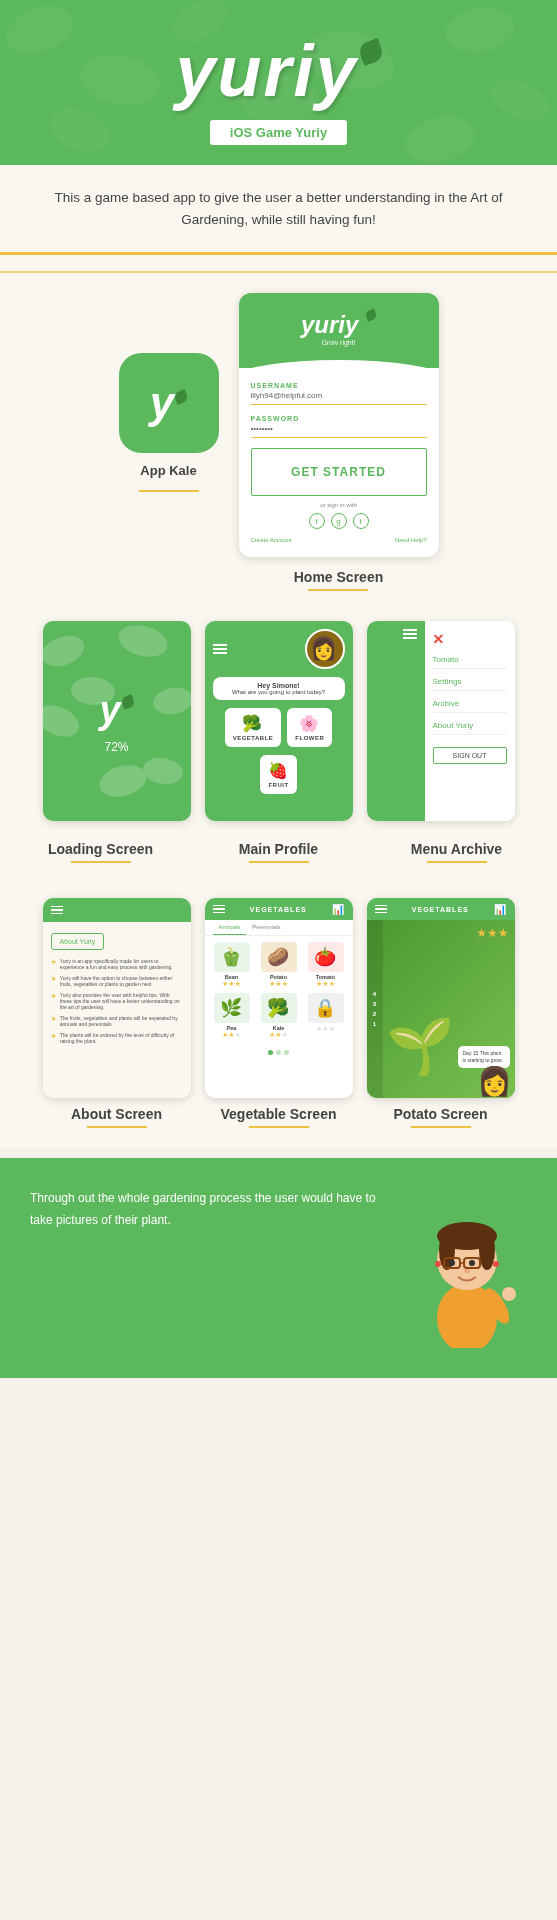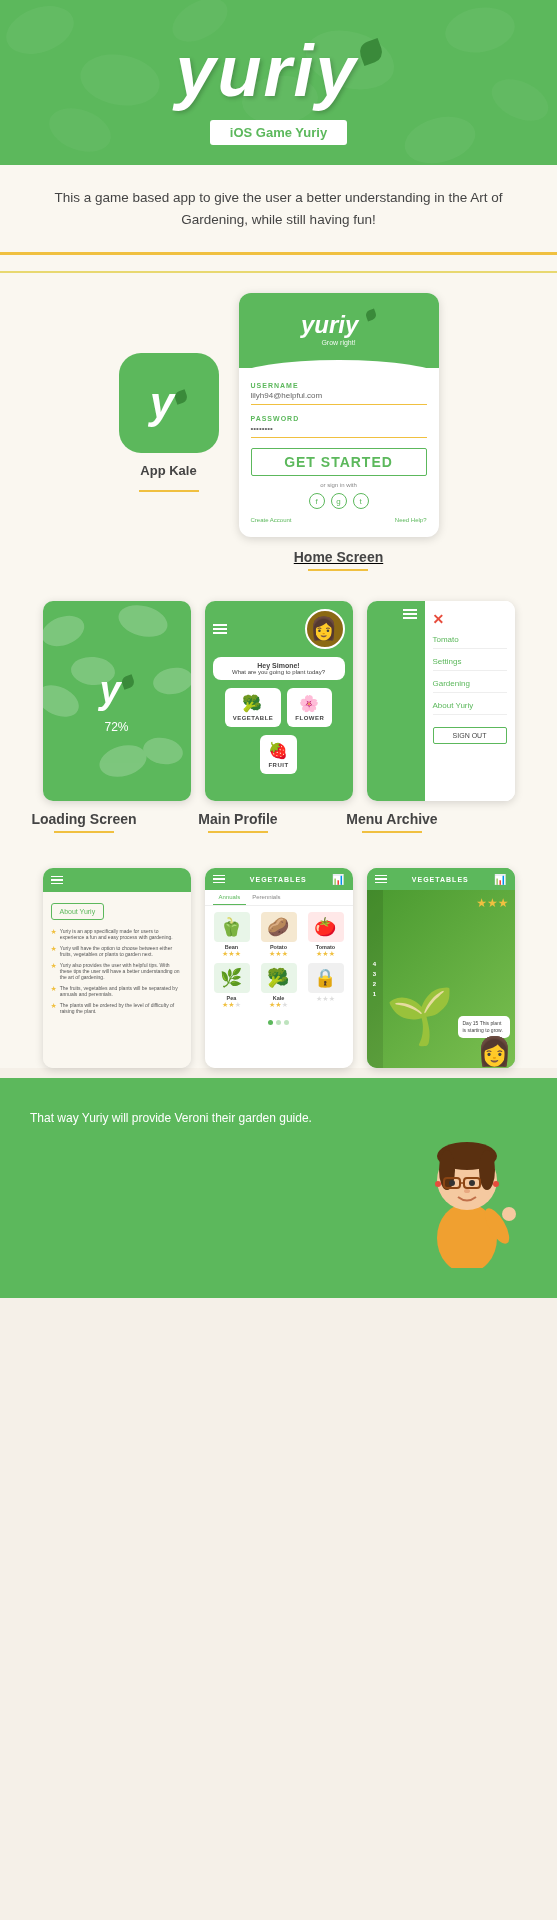--- a/index.html
+++ b/index.html
@@ -109,23 +109,23 @@
       font-size: 8px;
       color: #666;
       border-bottom: 1.5px solid #f0c040;
       padding-bottom: 4px;
       margin-bottom: 10px;
     }
     .get-started-btn {
       background: transparent;
       border: 1.5px solid #5cb85c;
       color: #5cb85c;
-      font-size: 14px;
+      font-size: 12px;
       font-weight: bold;
-      padding: 5px 0;
+      padding: 16px 0;
       text-align: center;
       width: 100%;
       letter-spacing: 1px;
       border-radius: 2px;
       margin-bottom: 6px;
     }
     .or-sign-in {
       text-align: center;
       font-size: 6px;
       color: #888;
@@ -152,21 +152,20 @@
       display: flex;
       justify-content: space-between;
     }
     .home-footer span {
       font-size: 6px;
       color: #5cb85c;
     }
     .home-screen-label-wrap {
       text-align: center;
       padding: 12px 0 20px;
-      text-decoration: underline;
     }
     .screen-label {
       font-size: 14px;
       color: #444;
       font-weight: bold;
     }
     .screen-underline {
       width: 60px;
       height: 2px;
       background: #f0c040;
@@ -322,22 +321,23 @@
       color: #444;
       text-align: center;
       border-radius: 2px;
       margin-top: 4px;
     }
 
     
     .labels-row {
       background: #faf7f0;
       display: flex;
-      gap: 6px;
-      padding: 10px 10px 25px;
+      justify-content: center;
+      gap: 30px;
+      padding: 20px 10px 25px;
     }
     .label-item {
       width: 148px;
       text-align: center;
     }
 
     
     .screens-row2 {
       background: #faf7f0;
       padding: 10px 10px 0;
@@ -693,21 +693,21 @@
                 <span style="display:block;width:14px;height:2px;background:white;"></span>
                 <span style="display:block;width:14px;height:2px;background:white;"></span>
                 <span style="display:block;width:14px;height:2px;background:white;"></span>
               </div>
             </div>
           </div>
           <div class="menu-panel">
             <div class="menu-x">✕</div>
             <div class="menu-item-text">Tomato</div>
             <div class="menu-item-text">Settings</div>
-            <div class="menu-item-text">Gardening</div>
+            <div class="menu-item-text">Archive</div>
             <div class="menu-item-text">About Yuriy</div>
             <div class="menu-signout">SIGN OUT</div>
           </div>
         </div>
       </div>
     </div>
   </div>
 
   <div class="labels-row">
     <div class="label-item">
@@ -851,25 +851,39 @@
               <div>Day 15 This plant is starting to grow.</div>
             </div>
 
             <div style="position:absolute;bottom:0;right:2px;font-size:28px;">👩</div>
           </div>
         </div>
       </div>
     </div>
   </div>
 
+  <div class="labels-row2">
+    <div class="label-item">
+      <div class="screen-label">About Screen</div>
+      <div class="screen-underline"></div>
+    </div>
+    <div class="label-item">
+      <div class="screen-label">Vegetable Screen</div>
+      <div class="screen-underline"></div>
+    </div>
+    <div class="label-item">
+      <div class="screen-label">Potato Screen</div>
+      <div class="screen-underline"></div>
+    </div>
+  </div>
 </div>
 
 <div class="footer">
   <div class="footer-text">
-    <div style="margin-bottom:6px;">That way Yuriy will provide Veroni their garden guide.</div>
+    <div style="margin-bottom:6px;">Through out the whole gardening process the user would have to take pictures of their plant.</div>
   </div>
   <div style="flex-shrink:0;width:120px;height:160px;display:flex;align-items:flex-end;justify-content:center;">
 
     <svg width="110" height="160" viewBox="0 0 110 160" xmlns="http://www.w3.org/2000/svg">
 
       <ellipse cx="55" cy="130" rx="30" ry="35" fill="#f0a030"></ellipse>
 
       <circle cx="55" cy="72" r="30" fill="#f5c9a0"></circle>
 
       <ellipse cx="55" cy="48" rx="30" ry="14" fill="#5a3010"></ellipse>

